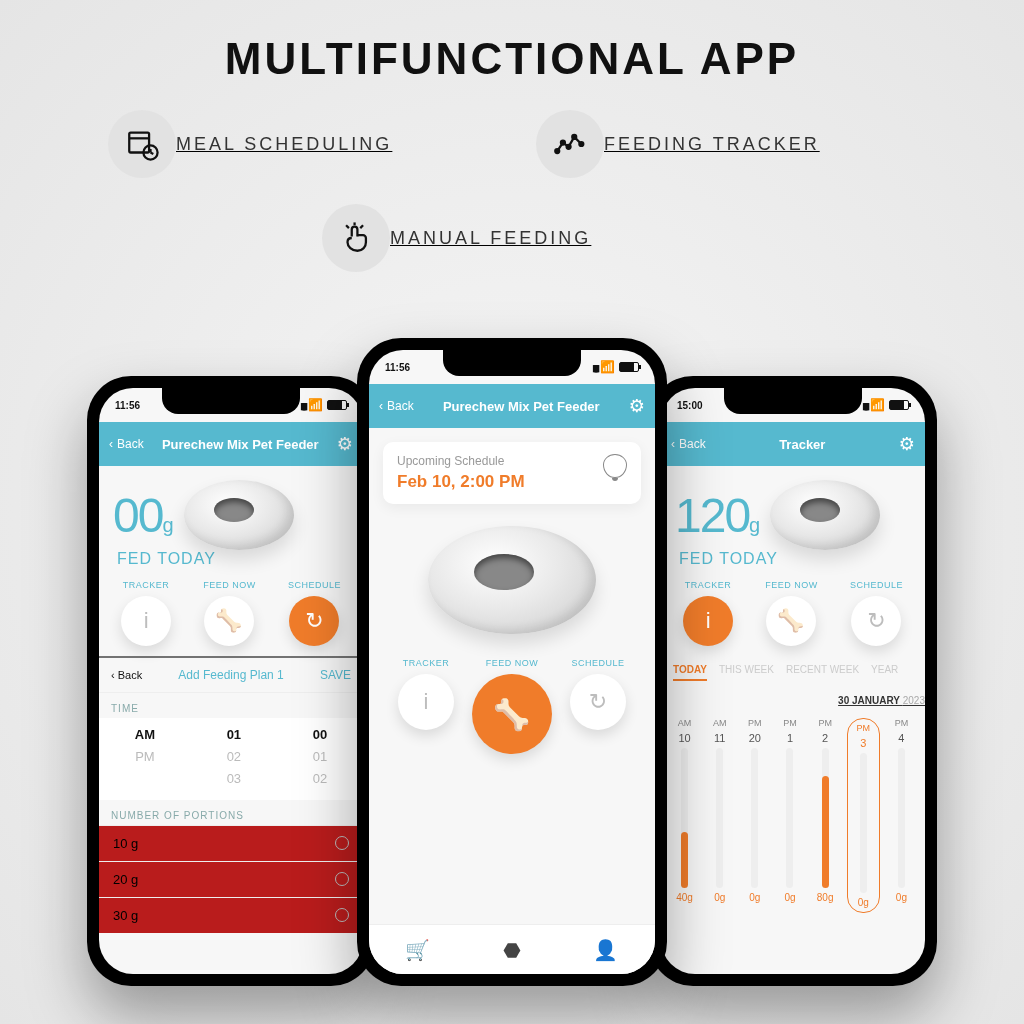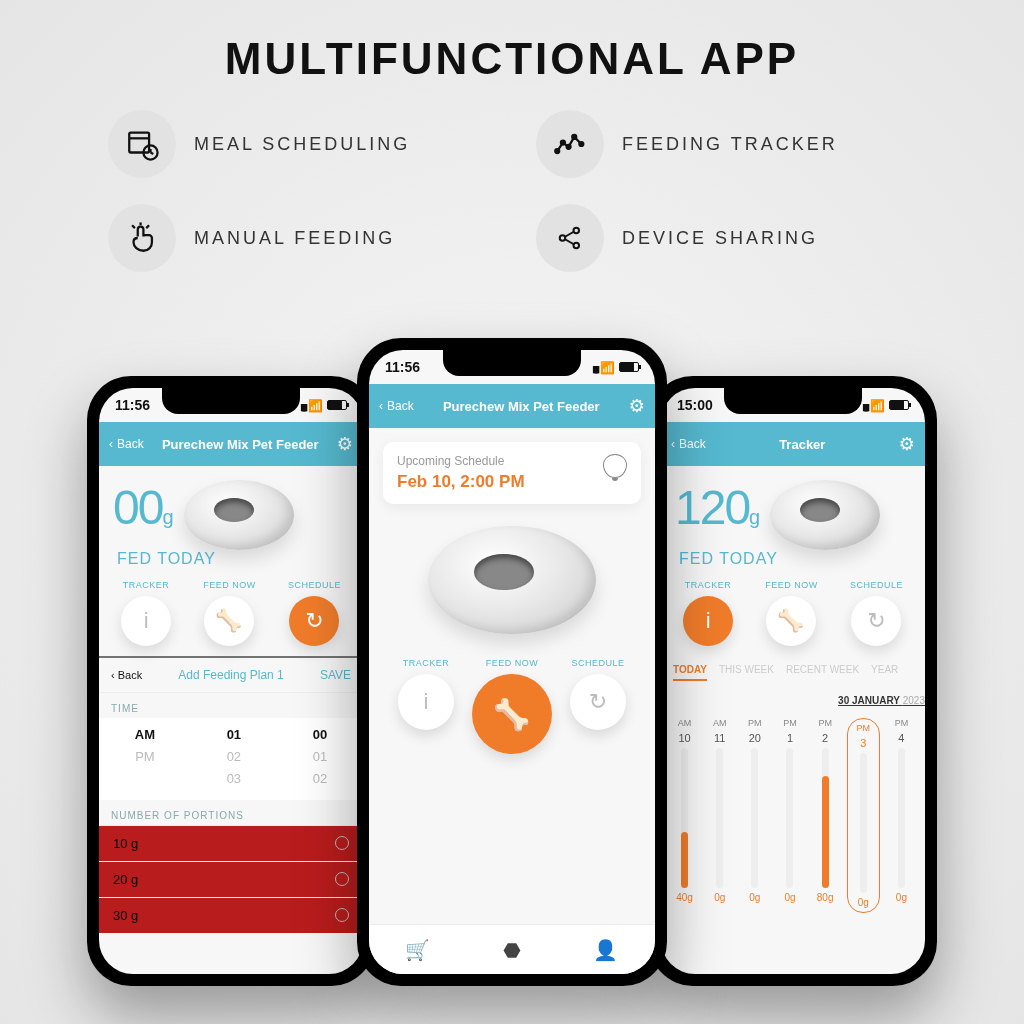--- a/index.html
+++ b/index.html
@@ -20,22 +20,23 @@
   }
   .features {
     display: flex;
     flex-wrap: wrap;
     justify-content: center;
     gap: 26px 48px;
     margin-top: 26px;
     padding: 0 90px;
   }
   .feature {
-    display: flex; align-items: center; gap: 18px;
+    display: flex; align-items: center; 
     width: 380px;
+    text-decoration: underline;
   }
   .feature .ficon {
     width: 68px; height: 68px; border-radius: 50%;
     background: #e2e2e2;
     display: flex; align-items: center; justify-content: center;
     font-size: 30px; color: #111;
   }
   .feature .flabel {
     font-size: 18px; letter-spacing: 3px; color: #333; font-weight: 400;
   }
@@ -66,21 +67,21 @@
     font-size: 12px;
   }
   .notch {
     position: absolute; top: 0; left: 50%; transform: translateX(-50%);
     width: 138px; height: 26px; background: #000;
     border-bottom-left-radius: 16px; border-bottom-right-radius: 16px;
     z-index: 10;
   }
   .status {
     height: 34px; display: flex; justify-content: space-between; align-items: center;
-    padding: 0 16px; font-weight: 700; color: #111; font-size: 14px;
+    padding: 0 16px; font-weight: 700; color: #111; font-size: 10px;
   }
   .status .right { display: flex; gap: 4px; align-items: center; }
   .sig, .wifi, .batt { display:inline-block; }
   .sig::before { content: "▮▮▮▮"; letter-spacing: -4px; font-size: 9px;}
   .wifi::before { content: "📶"; font-size: 12px;}
   .batt { width: 20px; height: 10px; border: 1px solid #111; border-radius:2px; position:relative;}
   .batt::after { content:""; position:absolute; right:-3px; top:2px; width:2px; height:4px; background:#111;}
   .batt > span { display:block; width: 80%; height:100%; background:#111;}
 
   .header {
@@ -93,21 +94,21 @@
   }
   .header .back { display:flex; align-items:center; gap:4px; font-size:12px;}
   .header .title { font-weight: 600; flex:1; text-align:center; margin: 0 4px;}
   .gear { font-size:18px; }
 
   .card {
     background:#fff; border-radius:10px; box-shadow:0 4px 14px rgba(0,0,0,0.06);
   }
 
   
-  .fed-row { display:flex; gap:10px; padding:14px 14px 6px;}
+  .fed-row { display:flex; align-items:center; gap:10px; padding:14px 14px 6px;}
   .fed-big { color:#56b9cf; font-size:48px; font-weight:300; letter-spacing:-2px;}
   .fed-g   { color:#56b9cf; font-size:20px; }
   .fed-sub { color:#56b9cf; font-size:16px; letter-spacing:1px; padding-left:18px; margin-top:-6px;}
   .prodimg {
     width: 110px; height: 70px; border-radius: 50%;
     background: radial-gradient(ellipse at 40% 35%, #fff 0%, #e9e9e9 45%, #c8c8c8 100%);
     box-shadow: inset -6px -4px 10px rgba(0,0,0,0.1), 0 10px 18px rgba(0,0,0,0.12);
     position: relative;
   }
   .prodimg::after{
@@ -207,32 +208,20 @@
       <svg width="34" height="34" viewBox="0 0 24 24" fill="none" stroke="#111" stroke-width="1.6">
           <path d="M9 11V6a2 2 0 0 1 4 0v5"></path>
           <path d="M9 12c-2 0-3 1-3 3 0 3 3 6 7 6s6-3 6-6v-3c0-1-1-2-2-2h-4"></path>
           <line x1="7" y1="5" x2="5" y2="3"></line>
           <line x1="15" y1="5" x2="17" y2="3"></line>
           <line x1="11" y1="3" x2="11" y2="1"></line>
         </svg>
     </div>
     <div class="flabel">MANUAL FEEDING</div>
   </div>
-  <div class="feature">
-    <div class="ficon">
-      <svg width="30" height="30" viewBox="0 0 24 24" fill="none" stroke="#111" stroke-width="1.6">
-          <circle cx="6" cy="12" r="2.2"></circle>
-          <circle cx="17" cy="6" r="2.2"></circle>
-          <circle cx="17" cy="18" r="2.2"></circle>
-          <line x1="8" y1="11" x2="15" y2="7"></line>
-          <line x1="8" y1="13" x2="15" y2="17"></line>
-        </svg>
-    </div>
-    <div class="flabel">DEVICE SHARING</div>
-  </div>
 </div>
 
 <div class="phones">
 
   <div class="phone left">
     <div class="screen">
       <div class="notch"></div>
       <div class="status">
         <span>11:56</span>
         <span class="right">

